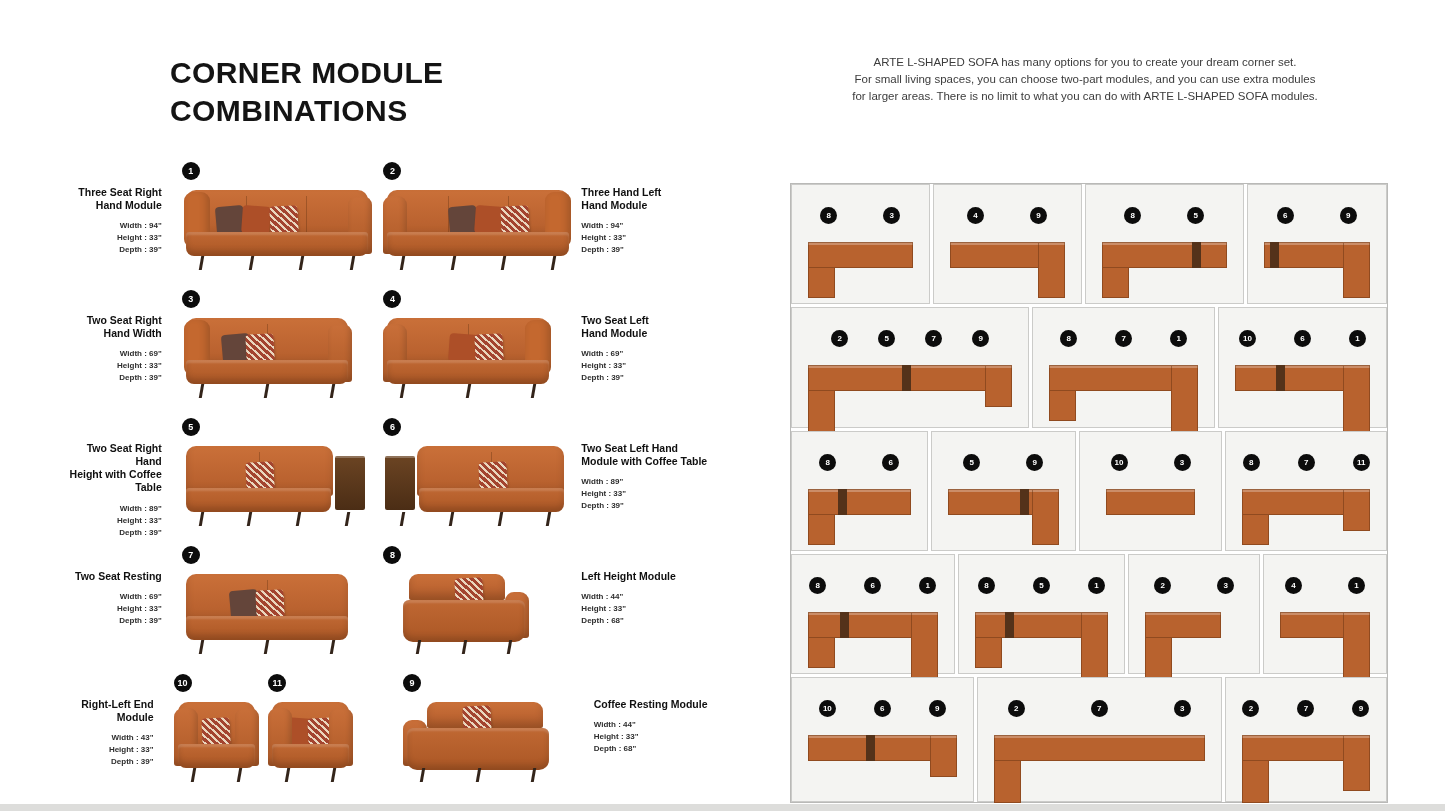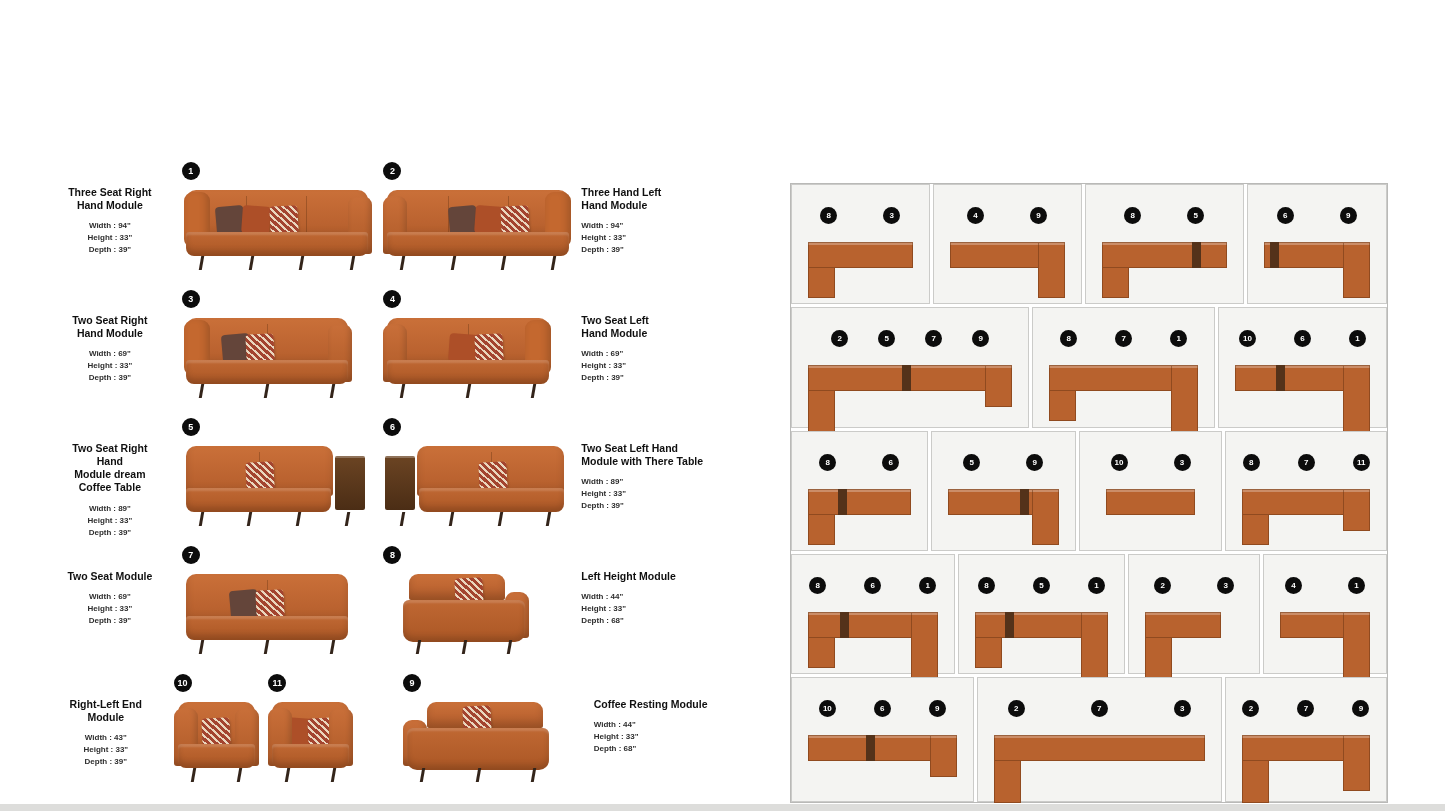--- a/index.html
+++ b/index.html
@@ -15,21 +15,21 @@
 
   
   .badge{width:18px;height:18px;border-radius:50%;background:#0c0c0c;color:#fff;
          font-weight:bold;font-size:9px;display:flex;align-items:center;justify-content:center;flex:0 0 auto;}
 
   
   .mod-row{position:absolute;left:58px;width:680px;height:118px;display:flex;align-items:flex-start;}
   .mtext{font-size:10.5px;}
   .mtext .name{font-weight:bold;line-height:1.25;color:#101010;white-space:pre-line;}
   .mtext .dims{margin-top:8px;font-size:8px;font-weight:bold;line-height:1.5;color:#2e2e2e;white-space:pre-line;}
-  .mtext.l{width:106px;text-align:center;padding-top:26px;}
+  .mtext.l{width:106px;text-align:right;padding-top:26px;}
   .mtext.r{width:160px;text-align:left;padding-top:26px;padding-left:16px;}
   .pwrap{position:relative;height:118px;}
   .pwrap.pw-l{width:206px;margin-left:10px;}
   .pwrap.pw-r{width:196px;}
   .pwrap.pw-sm{width:94px;margin-left:10px;}
   .pwrap .badge{position:absolute;left:10px;top:2px;}
   .pwrap .sofa{position:absolute;bottom:8px;left:10px;}
 
   
   .sofa{position:relative;height:82px;}
@@ -77,20 +77,25 @@
   .d-leg{position:absolute;top:6px;width:27px;}
   .d-leg.l{left:0}.d-leg.r{right:0}
   .h-s{height:42px}.h-m{height:56px}.h-l{height:68px}
   .d-ins{position:absolute;top:6px;width:9px;height:26px;background:#54321a;}
 </style>
 </head>
 <body>
 
 <div class="page">
 
+  <h1 class="title">CORNER MODULE
+COMBINATIONS</h1>
+  <p class="intro">ARTE L-SHAPED SOFA has many options for you to create your dream corner set.
+For small living spaces, you can choose two-part modules, and you can use extra modules
+for larger areas. There is no limit to what you can do with ARTE L-SHAPED SOFA modules.</p>
 
   <section>
 
     <div class="mod-row" style="top:160px">
       <div class="mtext l">
         <div class="name">Three Seat Right
 Hand Module</div>
         <div class="dims">Width : 94"
 Height : 33"
 Depth : 39"</div>
@@ -142,21 +147,21 @@
 Hand Module</div>
         <div class="dims">Width : 94"
 Height : 33"
 Depth : 39"</div>
       </div>
     </div>
 
     <div class="mod-row" style="top:288px">
       <div class="mtext l">
         <div class="name">Two Seat Right
-Hand Module</div>
+Hand Width</div>
         <div class="dims">Width : 69"
 Height : 33"
 Depth : 39"</div>
       </div>
       <div class="pwrap pw-l">
         <div class="badge">3</div>
         <div class="sofa w170">
           <div class="s-back">
               <i class="seam s0"></i>
             </div>
@@ -195,21 +200,21 @@
 Hand Module</div>
         <div class="dims">Width : 69"
 Height : 33"
 Depth : 39"</div>
       </div>
     </div>
 
     <div class="mod-row" style="top:416px">
       <div class="mtext l">
         <div class="name">Two Seat Right Hand
-Module dream Coffee Table</div>
+Height with Coffee Table</div>
         <div class="dims">Width : 89"
 Height : 33"
 Depth : 39"</div>
       </div>
       <div class="pwrap pw-l">
         <div class="badge">5</div>
         <div class="sofa w185">
           <div class="s-back" style="right:34px">
               <i class="seam s0"></i>
             </div>
@@ -236,30 +241,30 @@
           <div class="s-legs">
               <i></i>
               <i></i>
               <i></i>
               <i></i>
             </div>
         </div>
       </div>
       <div class="mtext r">
         <div class="name">Two Seat Left Hand
-Module with There Table</div>
+Module with Coffee Table</div>
         <div class="dims">Width : 89"
 Height : 33"
 Depth : 39"</div>
       </div>
     </div>
 
     <div class="mod-row" style="top:544px">
       <div class="mtext l">
-        <div class="name">Two Seat Module</div>
+        <div class="name">Two Seat Resting</div>
         <div class="dims">Width : 69"
 Height : 33"
 Depth : 39"</div>
       </div>
       <div class="pwrap pw-l">
         <div class="badge">7</div>
         <div class="sofa w170">
           <div class="s-back">
               <i class="seam s0"></i>
             </div>

